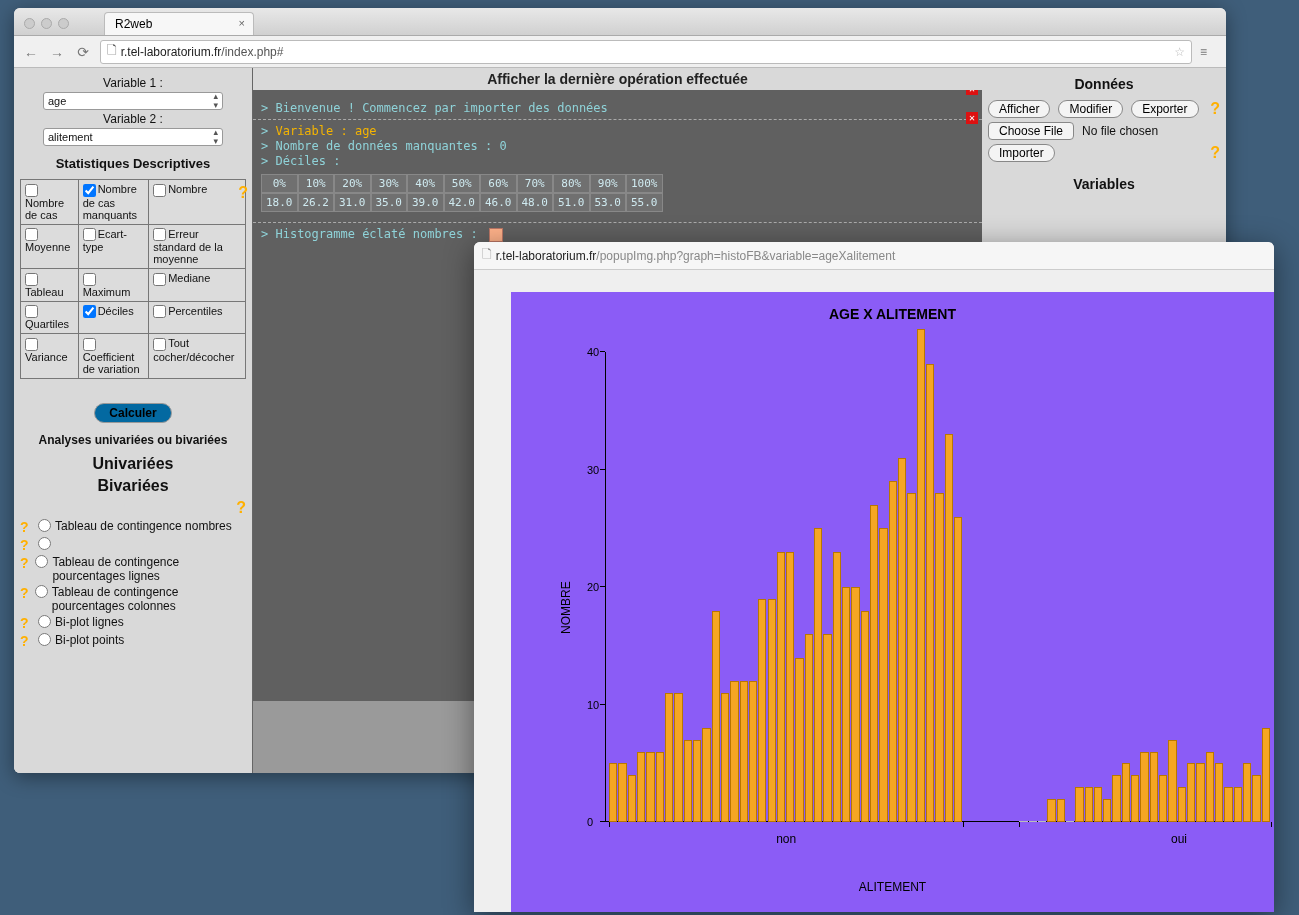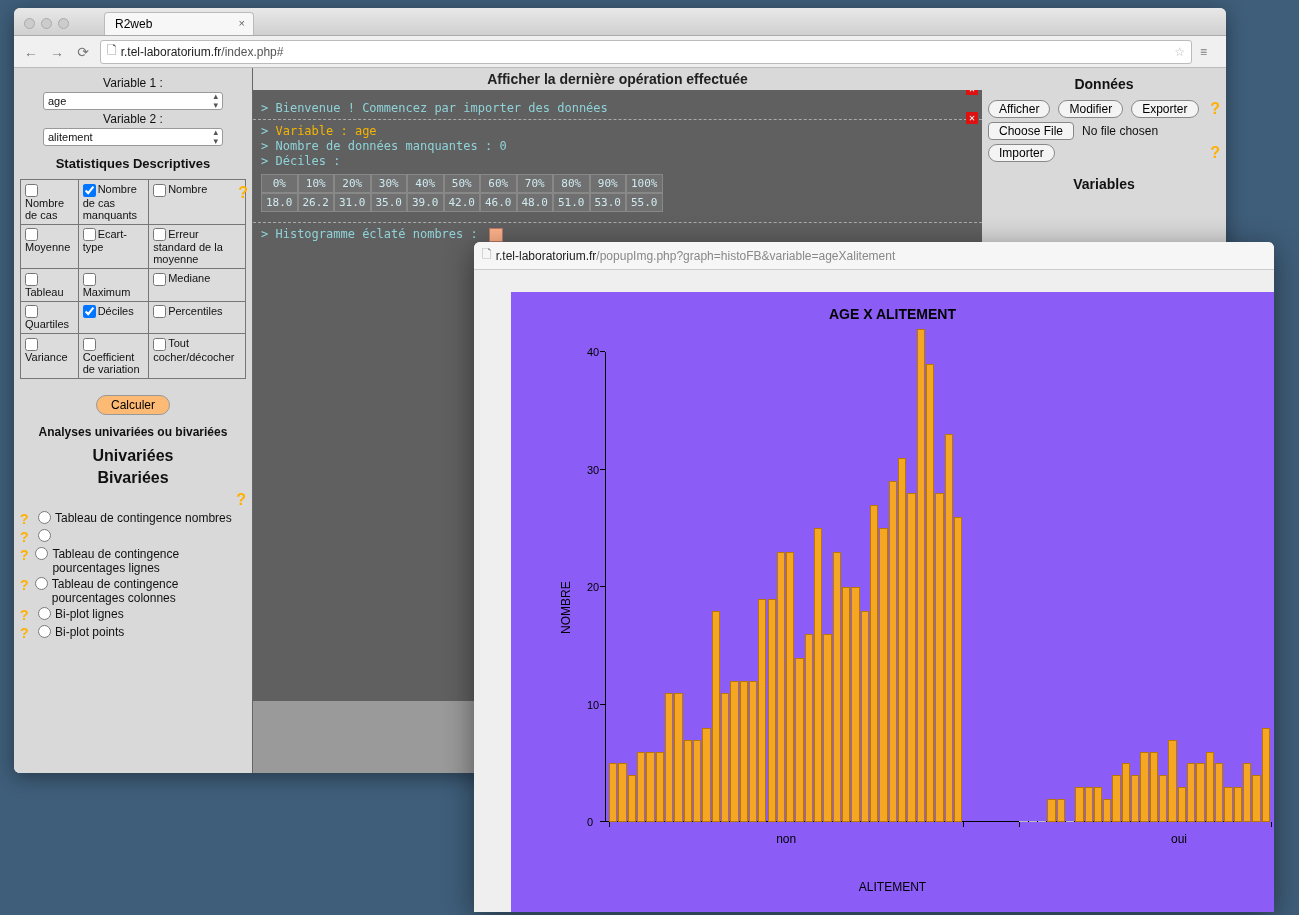--- a/index.html
+++ b/index.html
@@ -82,22 +82,22 @@
     border-radius: 3px; font-size:11px; padding:0 4px;
     display:flex; align-items:center; justify-content:space-between;
     margin: 2px auto;
   }
   .select .arrows { font-size:9px; color:#555; line-height:9px; }
   .section-title { font-weight:bold; text-align:center; margin:10px 0 8px; font-size:13px;}
   .stats-table { border-collapse: collapse; width:100%; background:#e8e8e8;}
   .stats-table td { border:1px solid #777; padding:3px 4px; font-size:11px; vertical-align:top; background:#dcdcdc;}
   .stats-table input[type=checkbox]{ margin-right:2px; vertical-align:middle;}
   .calc-btn {
-    display:block; margin:16px auto 6px; padding:2px 14px;
-    border:1px solid #999; background:#fdba74; border-radius:10px; font-size:12px;
+    display:block; margin:24px auto 6px; padding:2px 14px;
+    border:1px solid #999; background:#0369a1; border-radius:10px; font-size:12px;font-weight:bold;
   }
   .sub-head { text-align:center; font-weight:bold; font-size:16px; margin:4px 0;}
   .radio-row { font-size:12px; margin:2px 0; display:flex; align-items:flex-start; gap:4px;}
   .help-small { color:#ffb000; font-weight:bold; font-size:14px; width:14px;}
   .mid-col {
     flex:1; position:relative; background:#808080;
     border-left:1px solid #666;
   }
   .mid-header {
     position:absolute; left:0; right:0; top:0;

